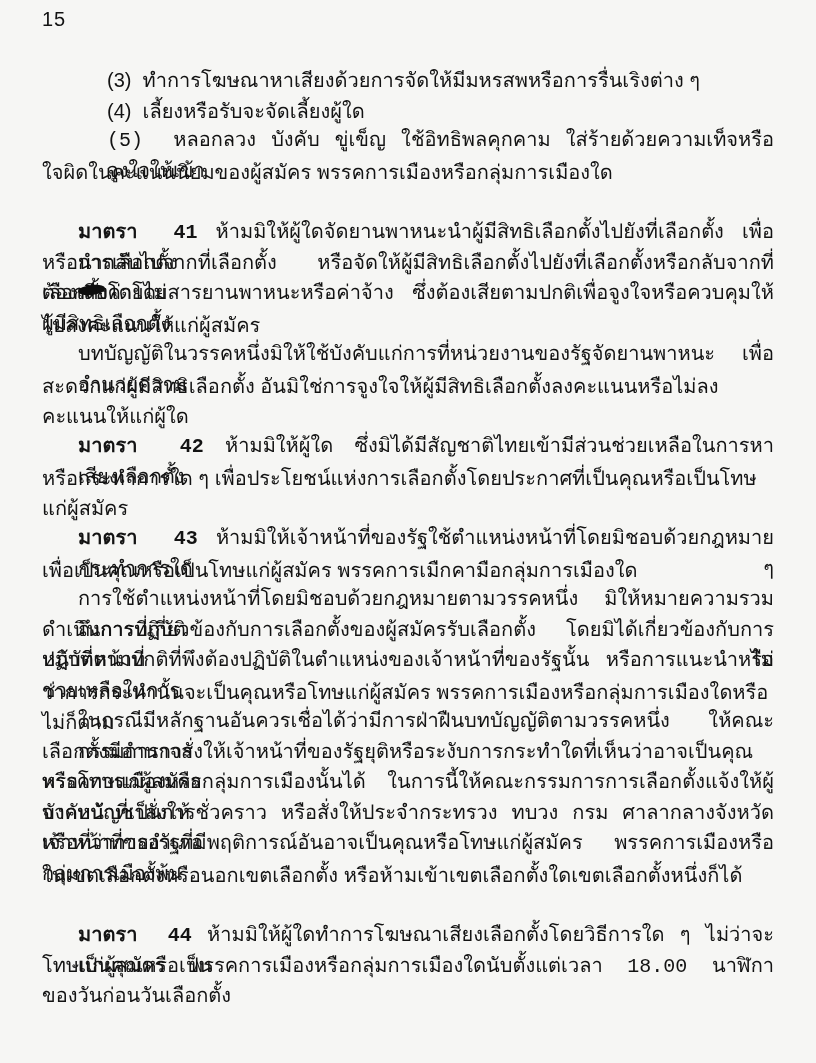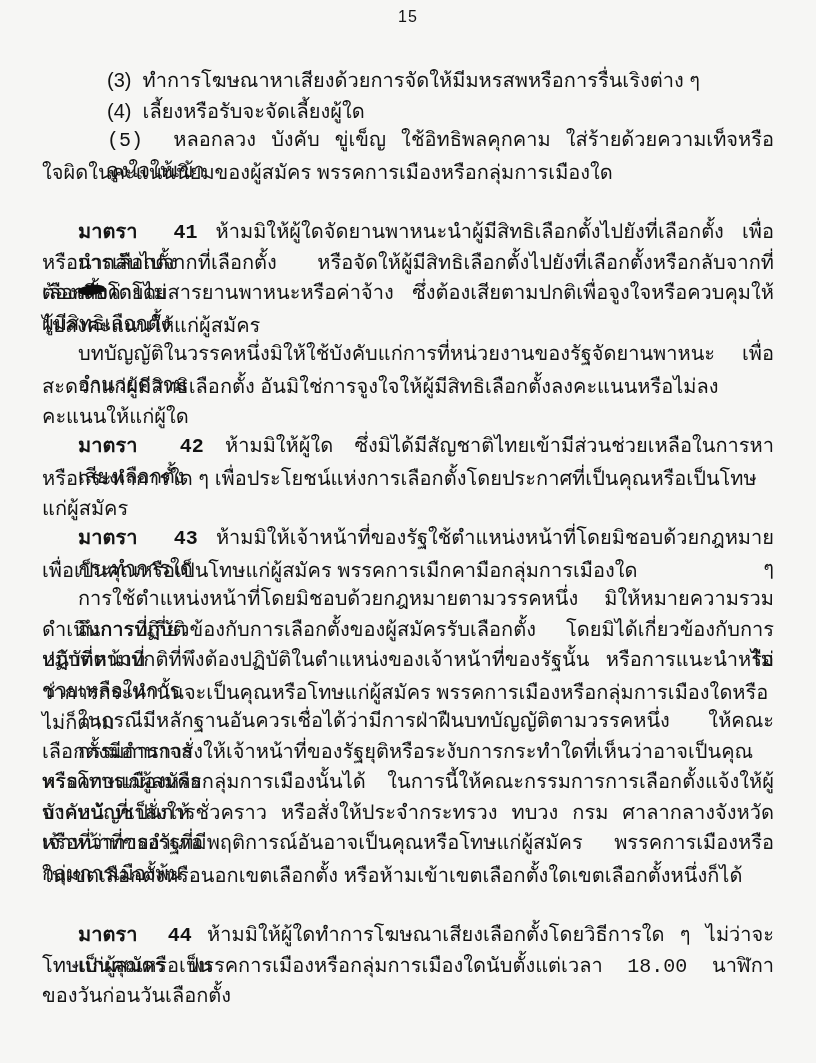--- a/index.html
+++ b/index.html
@@ -7,21 +7,21 @@
     width: 816px; height: 1063px;
     background: #f6f6f4;
     color: #131313;
     font-family: "Liberation Sans", "DejaVu Sans", sans-serif;
     position: relative;
     overflow: hidden;
   }
   .page { position: absolute; inset: 0; }
   .page-number {
     position: absolute; top: 8px; left: 42px; width: 732px;
-    text-align: center; font-size: 16px; letter-spacing: 1px;
+    text-align: left; font-size: 20px; letter-spacing: 1px;
   }
   .body-text {
     position: absolute; top: 65px; left: 42px; width: 732px;
   }
   .para { margin: 0; }
   .para.section { margin-top: 31px; }
   .line {
     font-size: 20px;
     line-height: 30.5px;
     height: 30.5px;

